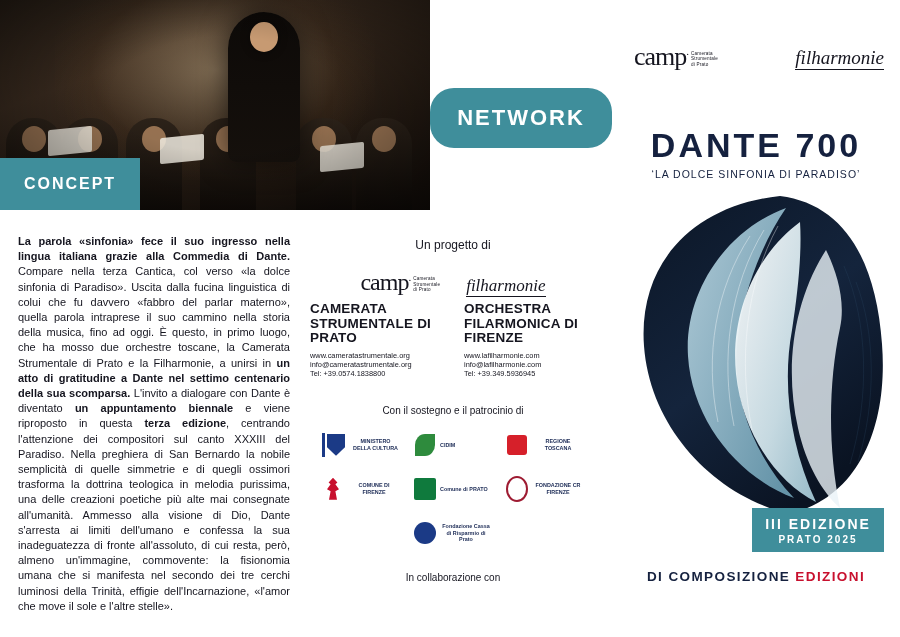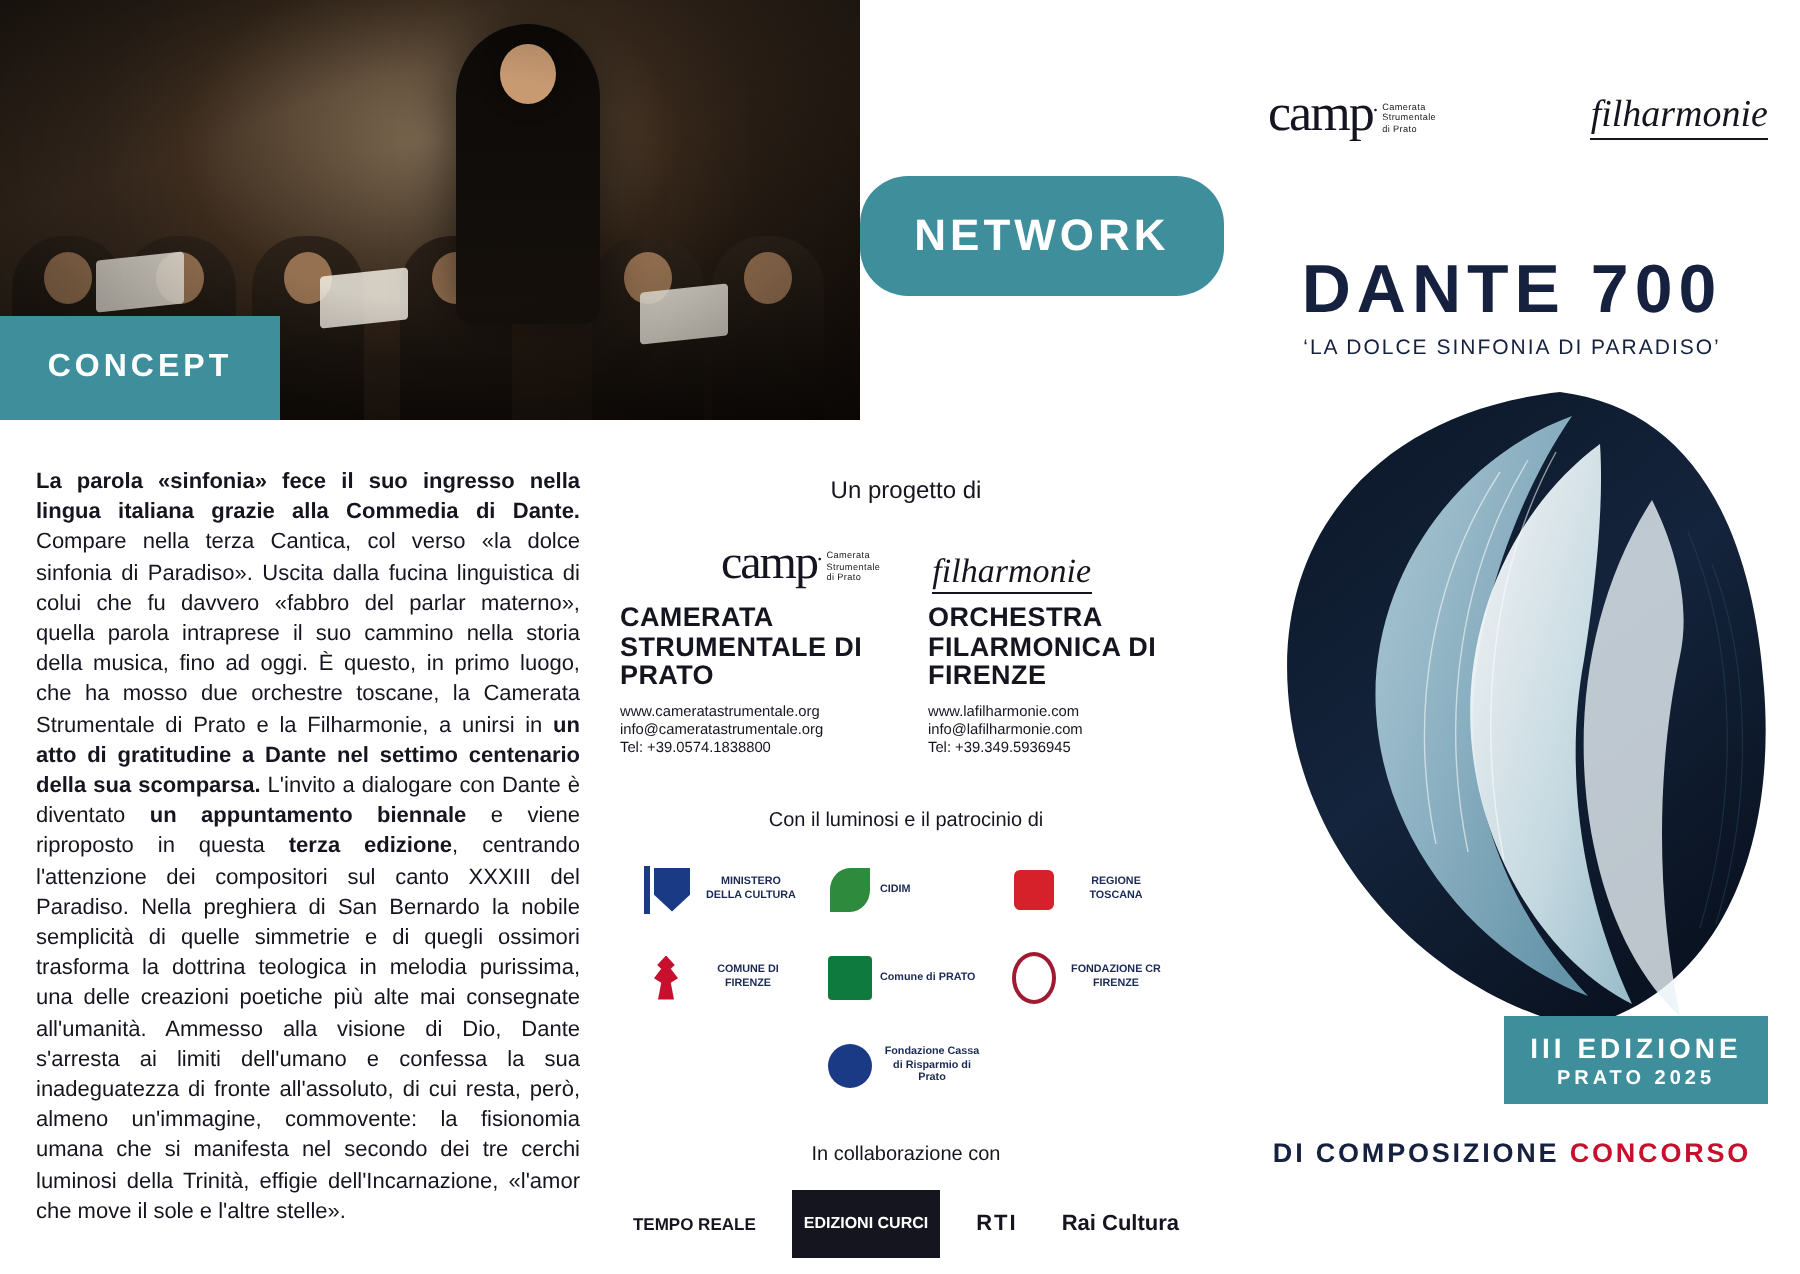--- a/index.html
+++ b/index.html
@@ -447,21 +447,21 @@
 Tel: +39.0574.1838800</div>
         </div>
         <div class="orch-block right">
           <div class="orch-name">ORCHESTRA FILARMONICA DI FIRENZE</div>
           <div class="orch-contact" style="white-space:pre-line">www.lafilharmonie.com
 info@lafilharmonie.com
 Tel: +39.349.5936945</div>
         </div>
       </div>
 
-      <div class="support-title">Con il luminosi e il patrocinio di</div>
+      <div class="support-title">Con il sostegno e il patrocinio di</div>
 
       <div class="patron-grid">
         <div class="patron">
           <span class="mark mark-ministero">
               <span class="shield"></span>
             </span>
           <span>MINISTERO DELLA CULTURA</span>
         </div>
         <div class="patron">
           <span class="mark">
@@ -496,27 +496,20 @@
         <div class="patron">
           <span class="mark">
               <span class="cassa-mark"></span>
             </span>
           <span>Fondazione Cassa di Risparmio di Prato</span>
         </div>
       </div>
 
       <div class="collab-title">In collaborazione con</div>
 
-      <div class="collab-grid">
-        <div class="collab tempo">TEMPO REALE</div>
-        <div class="collab curci">EDIZIONI CURCI</div>
-        <div class="collab rti">RTI</div>
-        <div class="collab rai">Rai Cultura</div>
-
-      </div>
     </div>
   </div>
 
   <div class="right-panel">
 
     <div class="cover-logos">
       <div class="camp-logo">
         <span>ca</span><span>mp</span><span class="sup">.</span><span class="camp-sub" style="white-space:pre-line">Camerata
 Strumentale
 di Prato</span>
@@ -560,17 +553,17 @@
         </g>
       </svg>
     </div>
 
     <div class="edition-badge">
       <div class="line1">III EDIZIONE</div>
       <div class="line2">PRATO 2025</div>
     </div>
 
     <div class="cover-footer">
-      <div class="l2"><span>DI COMPOSIZIONE </span><span class="red">CONCORSO</span></div>
+      <div class="l2"><span>DI COMPOSIZIONE </span><span class="red">EDIZIONI</span></div>
     </div>
   </div>
 
 </div>
 
 </body></html>

